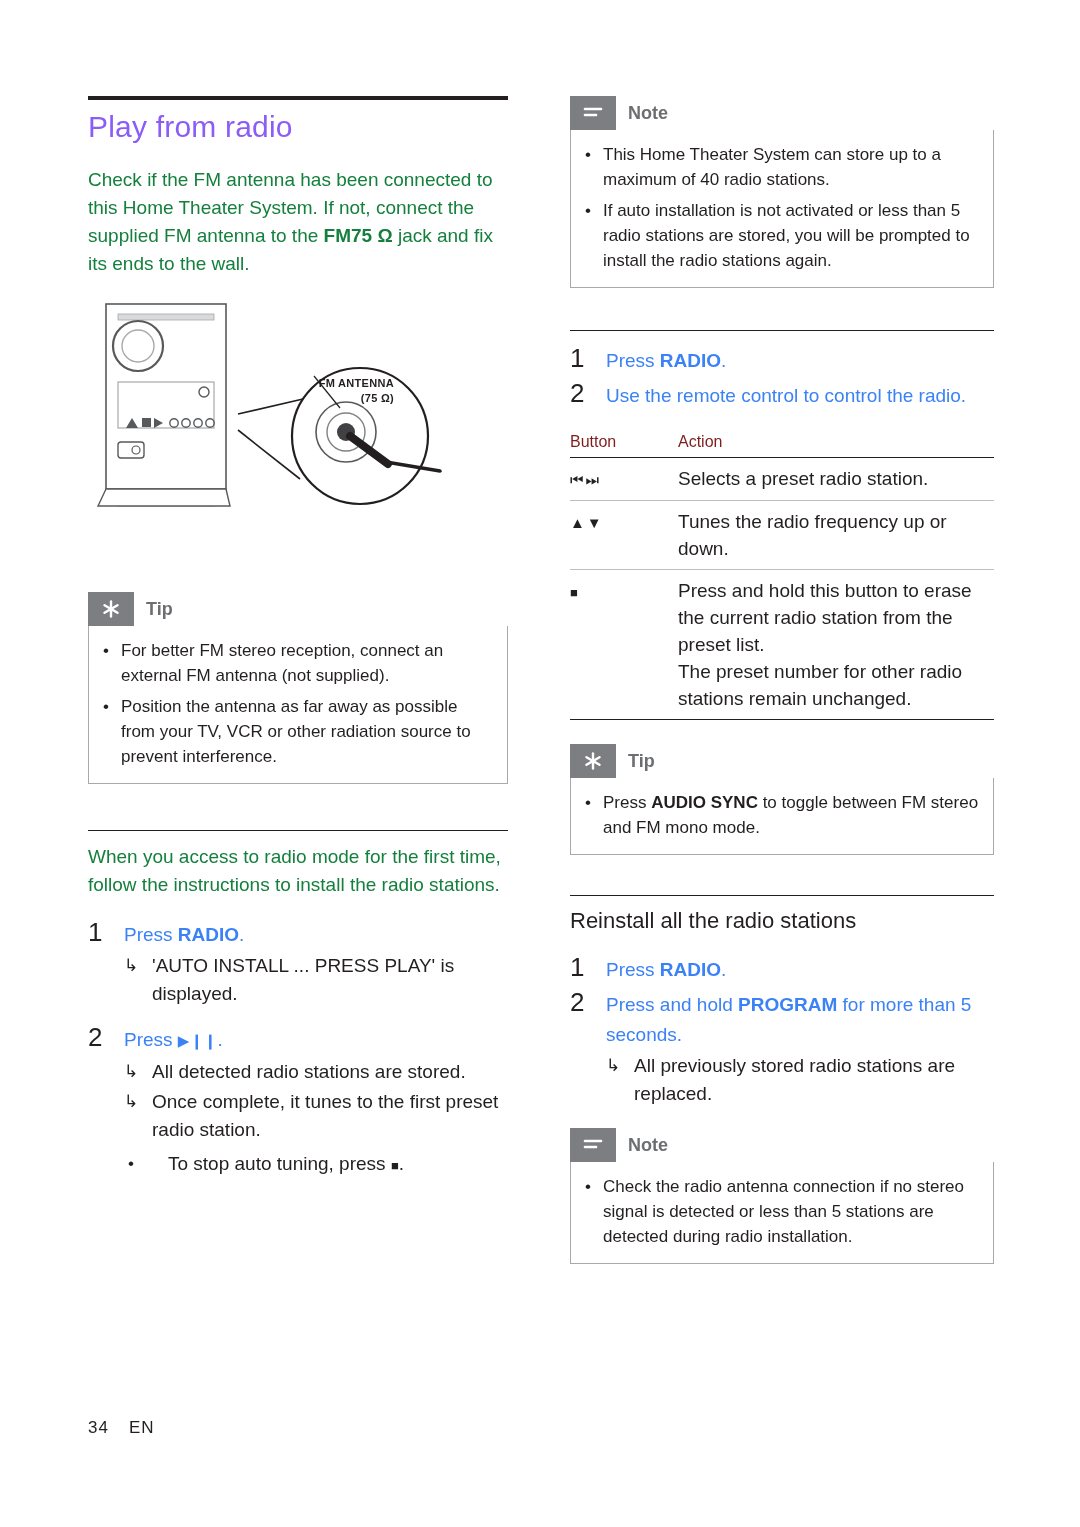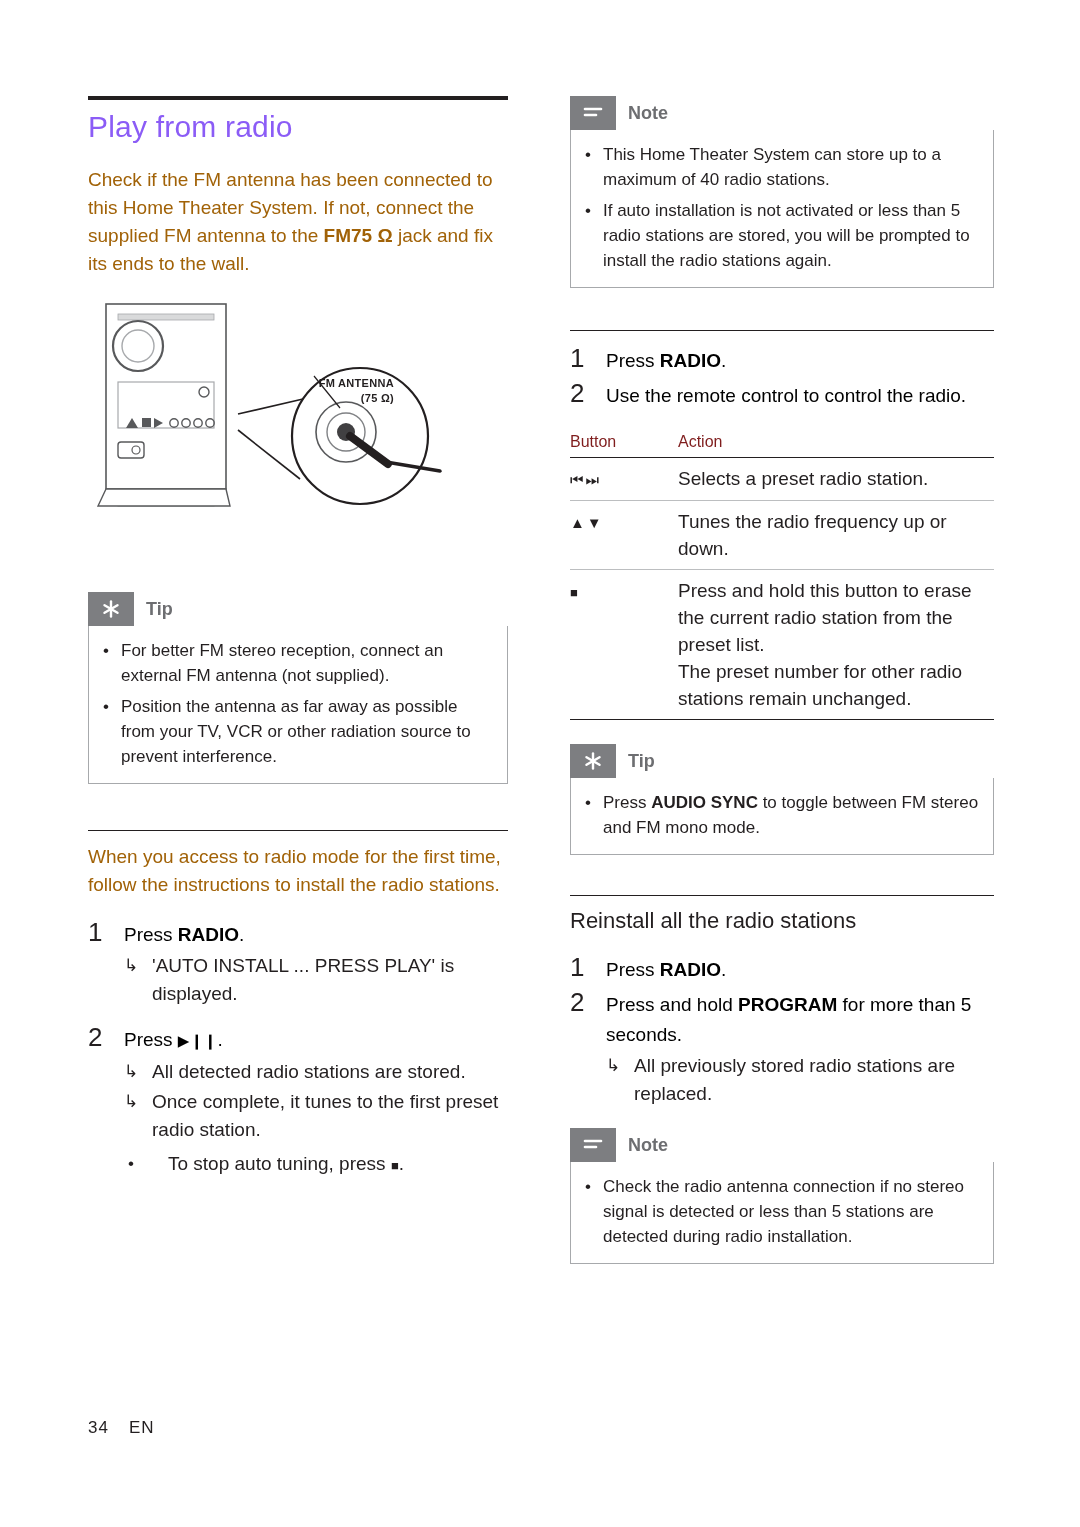--- a/index.html
+++ b/index.html
@@ -51,21 +51,21 @@
     color: #231f20;
   }
   .rule-thin {
     border-top: 1.6px solid #231f20;
     margin: 0 0 12px 0;
   }
   p.body {
     font-size: 19px;
     line-height: 28px;
     margin: 0 0 18px 0;
-    color: #a16207;
+    color: #15803d;
   }
   .bold { font-weight: bold; }
 
   
   .steps { margin: 0; }
   .step {
     display: flex;
     align-items: flex-start;
     margin-bottom: 2px;
   }
@@ -73,21 +73,21 @@
     font-size: 26px;
     line-height: 30px;
     width: 36px;
     flex: 0 0 36px;
     color: #231f20;
   }
   .step-body {
     font-size: 19px;
     line-height: 30px;
     padding-top: 3px;
-    color: #000000;
+    color: #3b82f6;
   }
   .sub {
     display: flex;
     align-items: flex-start;
     font-size: 19px;
     line-height: 28px;
     margin-left: 36px;
     margin-bottom: 2px;
   }
   .sub .arr {

